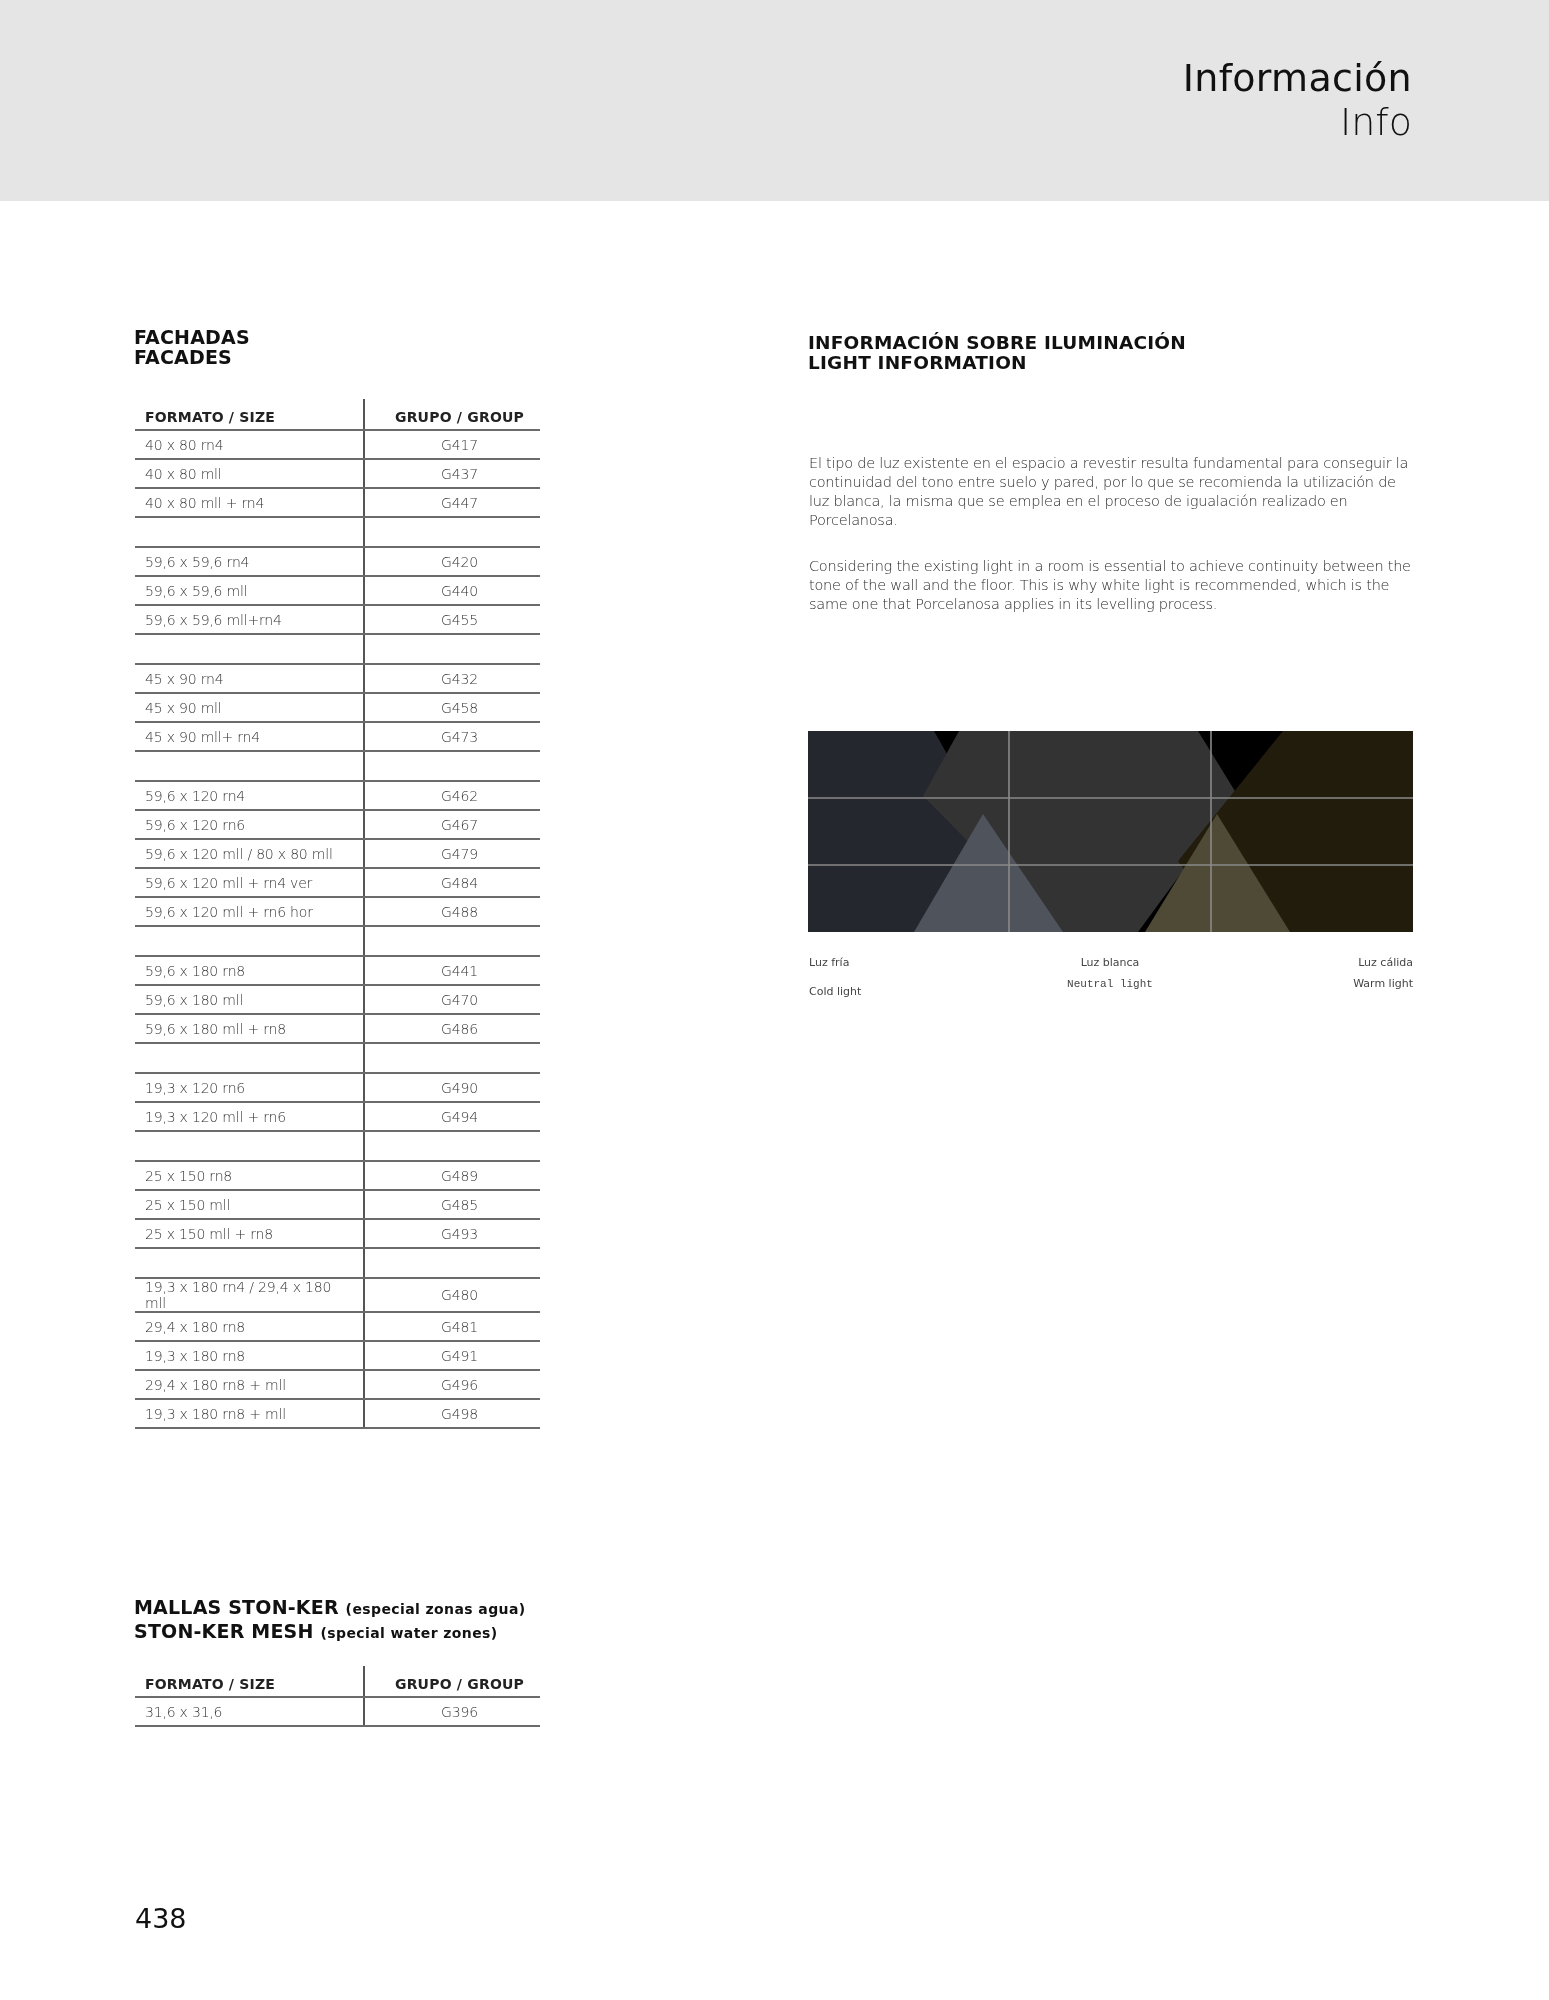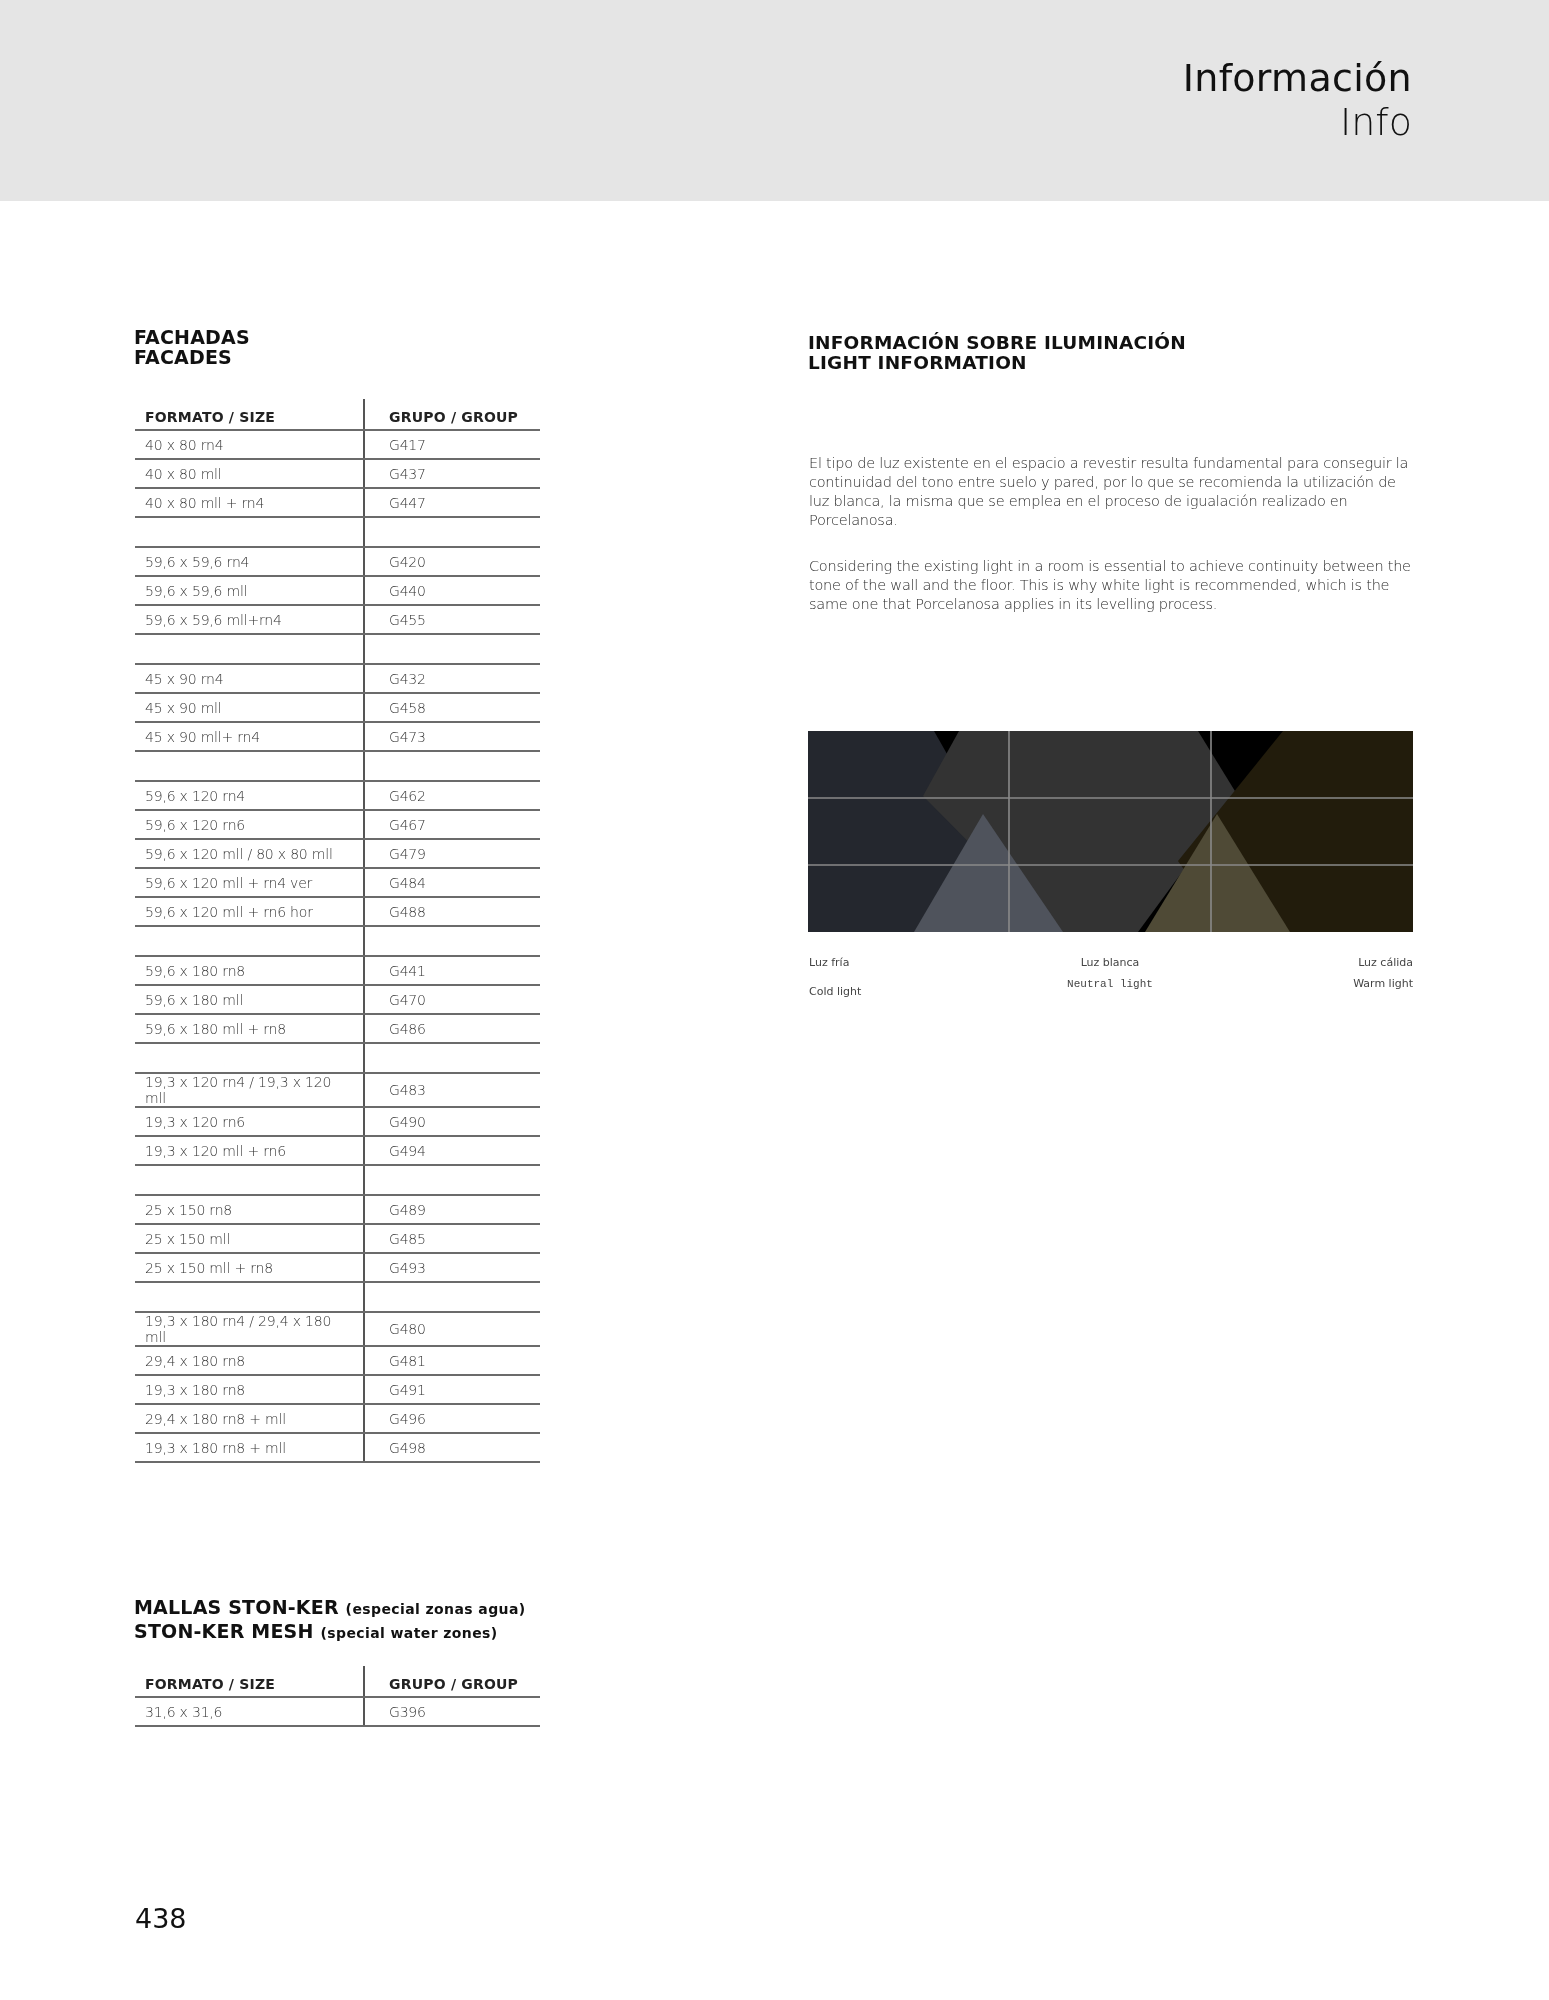--- a/index.html
+++ b/index.html
@@ -30,21 +30,21 @@
     font-family: "DejaVu Sans", sans-serif;
   }
   table.spec th, table.spec td {
     height: 29px; padding: 0 10px; font-size: 14px; color: #333;
     border-bottom: 2px solid #6b6b6b; box-sizing: border-box;
   }
   table.spec th {
     font-weight: 700; font-size: 14px; color: #222; text-align: left;
     height: 31px; padding-top: 6px; letter-spacing: 0.2px;
   }
-  table.spec th.grp, table.spec td.grp { text-align: left; padding-left: 24px; }
+  table.spec th.grp, table.spec td.grp { text-align: center; padding-left: 24px; }
   table.spec .size { width: 229px; border-right: 2px solid #555; }
   table.spec td { font-weight: 300; letter-spacing: -0.2px; }
   table.spec tr.spacer td { height: 30px; }
 
   .body-text {
     position: absolute; left: 809px; width: 605px; font-size: 14.5px; line-height: 19px;
     color: #2a2a2a; font-family: "DejaVu Sans", sans-serif; font-weight: 300;
     letter-spacing: -0.25px;
   }
 
@@ -165,24 +165,20 @@
       </tr>
       <tr>
         <td class="size">59,6 x 180 mll + rn8</td>
         <td class="grp">G486</td>
       </tr>
       <tr class="spacer">
         <td class="size"></td>
         <td class="grp"></td>
       </tr>
       <tr>
-        <td class="size">19,3 x 120 rn4 / 19,3 x 120 mll</td>
-        <td class="grp">G483</td>
-      </tr>
-      <tr>
         <td class="size">19,3 x 120 rn6</td>
         <td class="grp">G490</td>
       </tr>
       <tr>
         <td class="size">19,3 x 120 mll + rn6</td>
         <td class="grp">G494</td>
       </tr>
       <tr class="spacer">
         <td class="size"></td>
         <td class="grp"></td>

